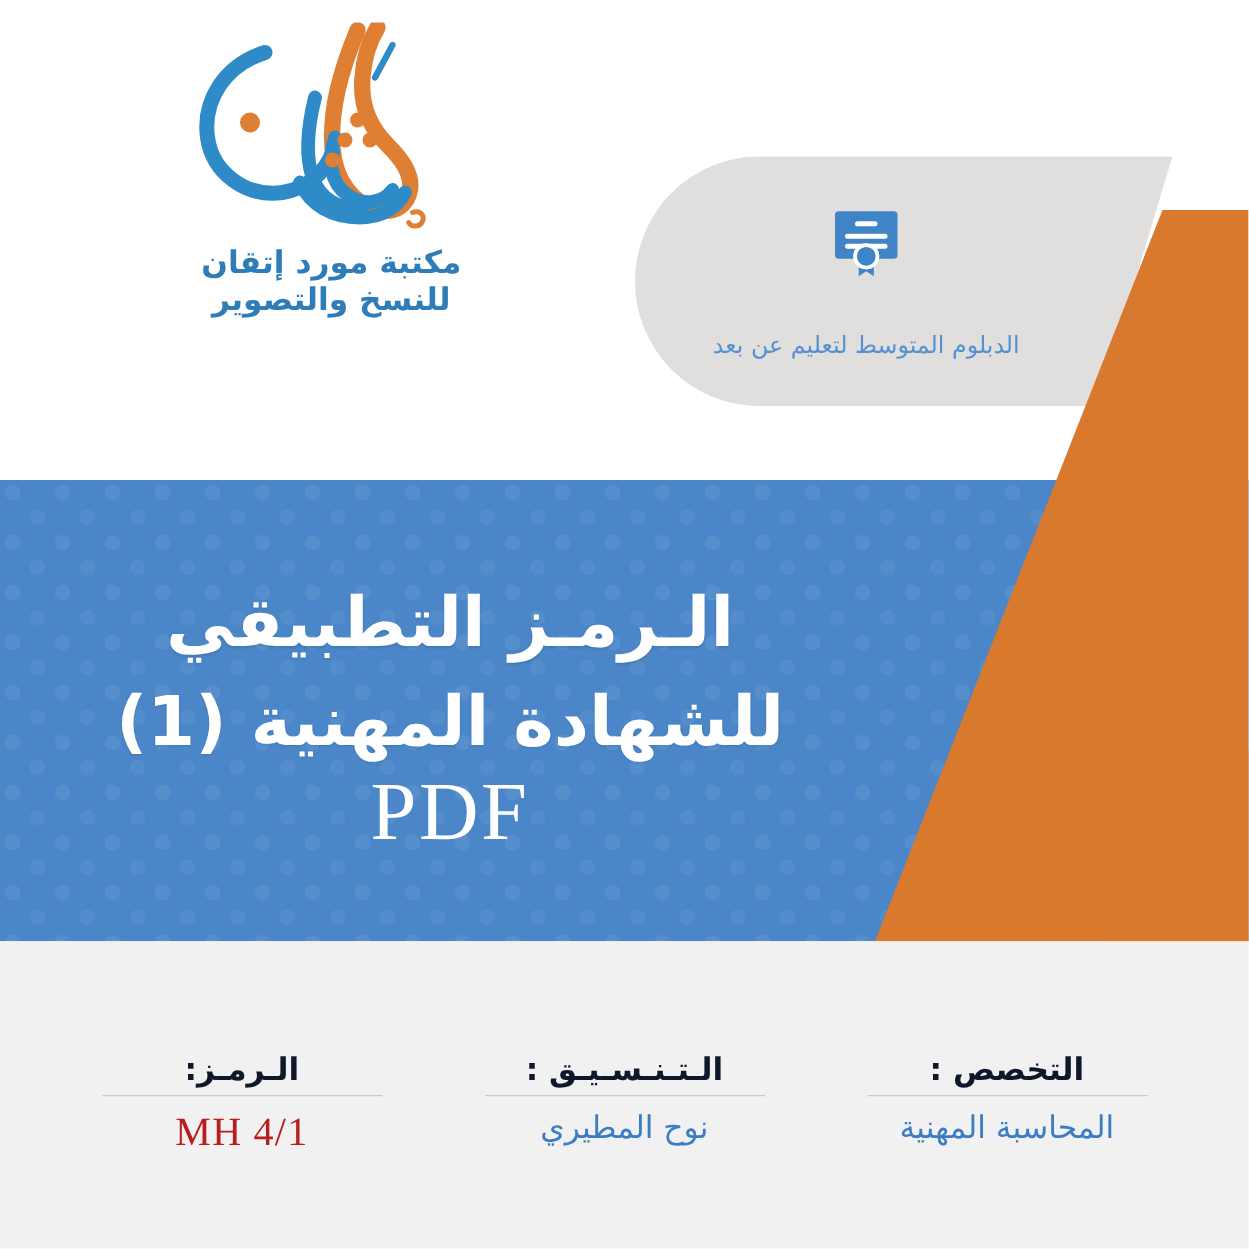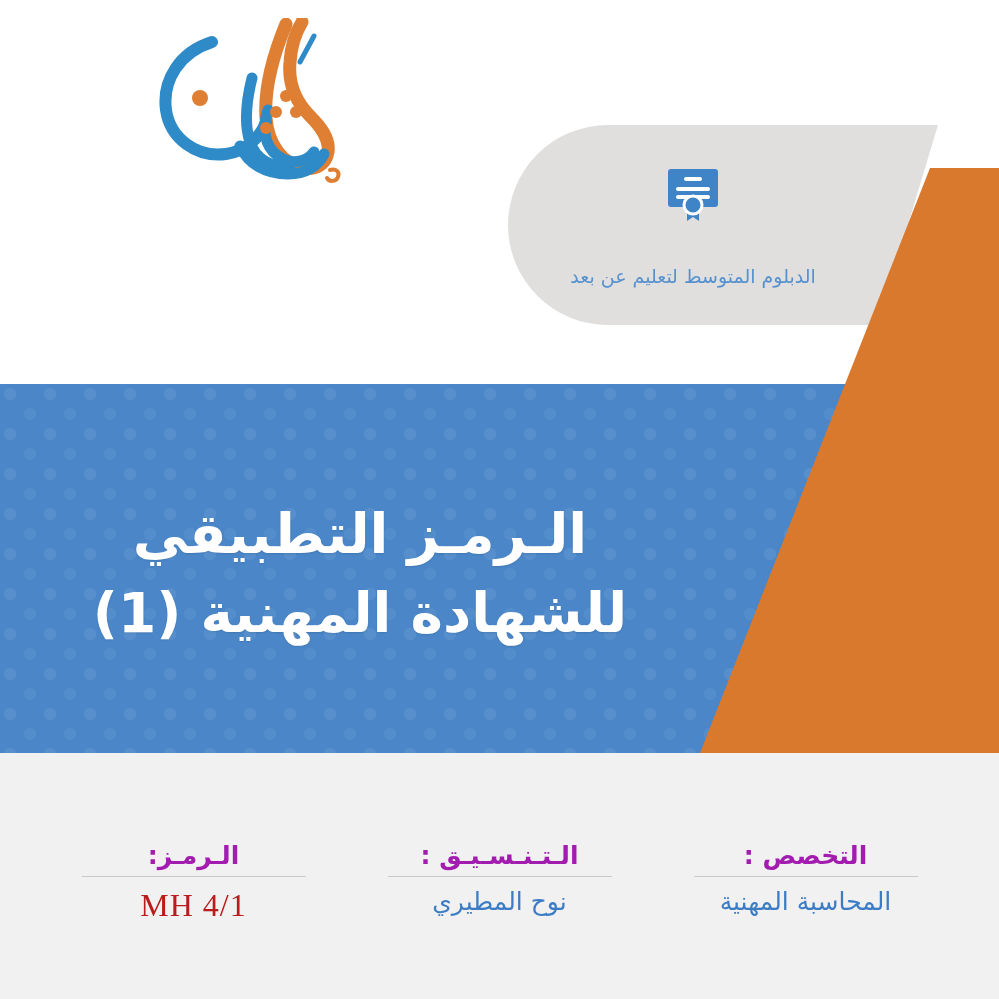--- a/index.html
+++ b/index.html
@@ -71,21 +71,21 @@
     position:absolute;left:0;top:753px;width:999px;height:246px;
     background:#f1f1f1;z-index:3;
   }
   .meta-row{
     position:absolute;left:0;top:88px;width:999px;
     display:flex;flex-direction:row;justify-content:center;align-items:flex-start;
     gap:74px;
   }
   .meta-col{width:232px;text-align:center;}
   .meta-label{
-    color:#a21caf;font-weight:bold;font-size:25px;letter-spacing:3px;
+    color:#0f172a;font-weight:bold;font-size:25px;letter-spacing:3px;
     white-space:nowrap;padding-bottom:6px;
   }
   .meta-rule{height:1px;background:#c9c9c9;margin:0 4px 10px 4px;}
   .meta-value{color:#3b7cc4;font-weight:normal;font-size:25px;white-space:nowrap;}
   .meta-value.latin{
     font-family:"Liberation Serif","DejaVu Serif",serif;
     font-weight:normal;font-size:32px;color:#b91c1c;letter-spacing:1px;direction:ltr;
   }
 </style>
 </head>
@@ -110,20 +110,24 @@
           <path d="M128 92 C122 110 124 128 138 138 C150 147 166 145 174 134" fill="none" stroke="#2e8bc8" stroke-width="11" stroke-linecap="round"></path>
           <path d="M100 128 C108 146 126 156 148 156 C166 156 178 148 184 136" fill="none" stroke="#2e8bc8" stroke-width="11" stroke-linecap="round"></path>
           <circle cx="146" cy="78" r="6" fill="#df7f33"></circle>
           <circle cx="136" cy="94" r="6" fill="#df7f33"></circle>
           <circle cx="156" cy="94" r="6" fill="#df7f33"></circle>
           <circle cx="126" cy="110" r="6" fill="#df7f33"></circle>
 
           <path d="M190 152 c6 -2 10 2 8 7 c-2 5 -9 5 -11 1" fill="none" stroke="#df7f33" stroke-width="4" stroke-linecap="round"></path>
         </svg>
       </div>
+      <div class="logo-text">
+        <div class="l1">مكتبة مورد إتقان</div>
+        <div class="l2">للنسخ والتصوير</div>
+      </div>
     </div>
 
     <div class="badge">
       <div class="badge-inner">
         <div class="badge-icon">
           <svg viewBox="0 0 62 62" xmlns="http://www.w3.org/2000/svg">
             <rect x="6" y="6" width="50" height="38" rx="3" fill="#3f84c6"></rect>
             <rect x="22" y="14" width="18" height="4" rx="2" fill="#ffffff"></rect>
             <rect x="14" y="24" width="34" height="4" rx="2" fill="#ffffff"></rect>
             <rect x="14" y="32" width="34" height="4" rx="2" fill="#ffffff"></rect>
@@ -141,20 +145,21 @@
   <div class="stripes">
     <svg viewBox="0 0 999 753" xmlns="http://www.w3.org/2000/svg">
       <polygon points="999,168 999,753 700,753 930,168" fill="#d9792e"></polygon>
       <polygon points="999,600 999,753 880,753" fill="#d9792e"></polygon>
     </svg>
   </div>
 
   <div class="title-wrap">
     <div class="title-ar">الـرمـز التطبيقي</div>
     <div class="title-ar">للشهادة المهنية (1)</div>
+    <div class="title-pdf">PDF</div>
   </div>
 
   <div class="footer">
     <div class="meta-row">
 
       <div class="meta-col">
         <div class="meta-label">التخصص :</div>
         <div class="meta-rule"></div>
         <div class="meta-value">المحاسبة المهنية</div>
       </div>

